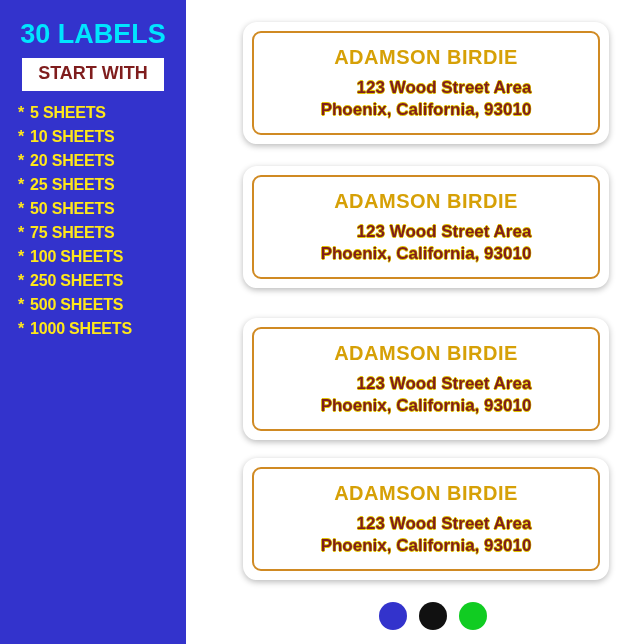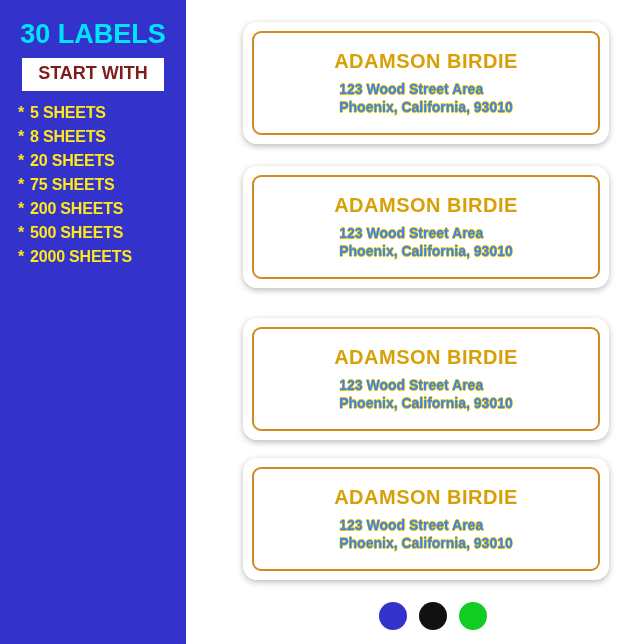--- a/index.html
+++ b/index.html
@@ -112,25 +112,25 @@
   }
   .label-name {
     color: #d6a006;
     font-size: 20px;
     font-weight: bold;
     letter-spacing: 0.5px;
     margin-bottom: 8px;
     text-align: center;
   }
   .label-addr {
-    color: #3b82f6;
-    font-size: 14px;
+    color: #7f1d1d;
+    font-size: 17px;
     font-weight: bold;
     line-height: 1.25;
-    text-align: left;
+    text-align: right;
     text-shadow:
       -0.6px 0 #e0c400, 0.6px 0 #e0c400,
       0 -0.6px #e0c400, 0 0.6px #e0c400;
   }
   .label-addr .addr-line {
     display: block;
   }
 
   #label-0 { top: 22px; }
   #label-1 { top: 166px; }
@@ -164,36 +164,45 @@
       <span>30 LABELS</span>
     </div>
 
     <div class="start-box">START WITH</div>
 
     <ul class="sheet-list">
       <li class="sheet-item">
         <span class="star">*</span><span>5 SHEETS</span>
       </li>
       <li class="sheet-item">
-        <span class="star">*</span><span>8 SHEETS</span>
+        <span class="star">*</span><span>10 SHEETS</span>
       </li>
       <li class="sheet-item">
         <span class="star">*</span><span>20 SHEETS</span>
       </li>
       <li class="sheet-item">
+        <span class="star">*</span><span>25 SHEETS</span>
+      </li>
+      <li class="sheet-item">
+        <span class="star">*</span><span>50 SHEETS</span>
+      </li>
+      <li class="sheet-item">
         <span class="star">*</span><span>75 SHEETS</span>
       </li>
       <li class="sheet-item">
-        <span class="star">*</span><span>200 SHEETS</span>
+        <span class="star">*</span><span>100 SHEETS</span>
+      </li>
+      <li class="sheet-item">
+        <span class="star">*</span><span>250 SHEETS</span>
       </li>
       <li class="sheet-item">
         <span class="star">*</span><span>500 SHEETS</span>
       </li>
       <li class="sheet-item">
-        <span class="star">*</span><span>2000 SHEETS</span>
+        <span class="star">*</span><span>1000 SHEETS</span>
       </li>
     </ul>
   </div>
 
   <div class="labels-area">
 
     <div class="label" id="label-0">
       <div class="label-inner">
         <div class="label-name">ADAMSON BIRDIE</div>
         <div class="label-addr">

